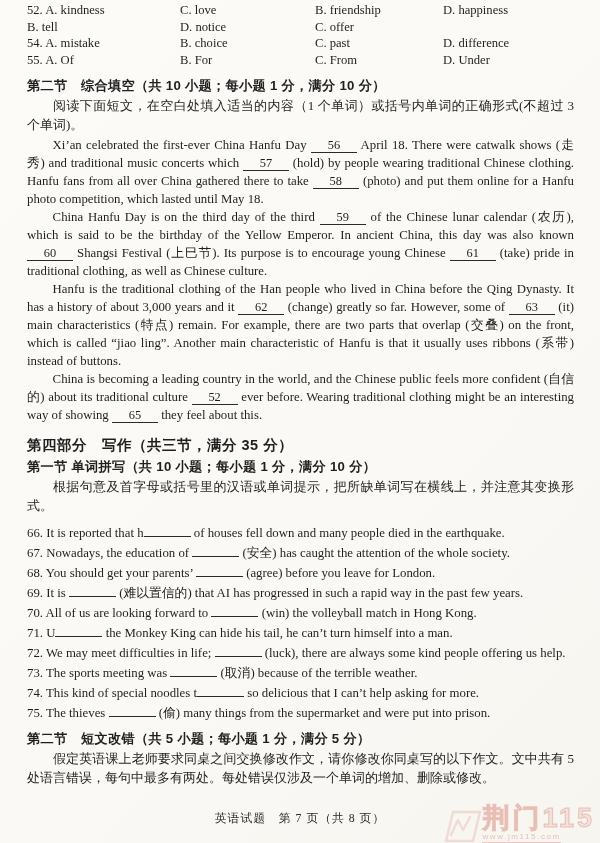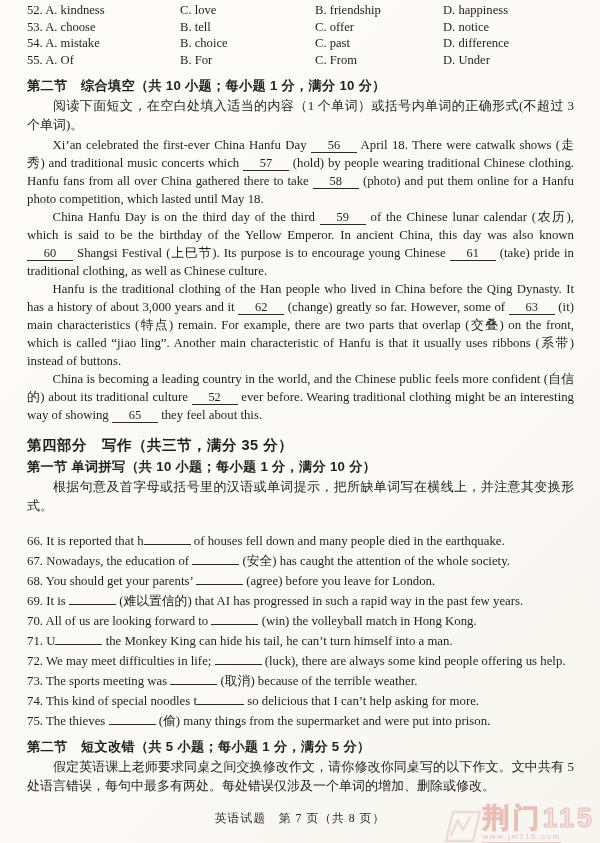--- a/index.html
+++ b/index.html
@@ -54,21 +54,21 @@
   }
   
   .para {
     margin: 0;
     font-size: 12.8px;
     line-height: 18px;
     text-indent: 2em;
     text-align: justify;
   }
   
-  .items { margin-top: 16px; }
+  .items { margin-top: 8px; }
   .item {
     font-size: 12.8px;
     line-height: 20px;
     padding-left: 26px;
     text-indent: -26px;
     text-align: justify;
   }
   
   .blank {
     display: inline-block;
@@ -133,24 +133,23 @@
 <div class="page">
 
   <div>
     <div class="opt-row">
       <span>52. A. kindness</span>
       <span>C. love</span>
       <span>B. friendship</span>
       <span>D. happiness</span>
     </div>
     <div class="opt-row">
-      <span>53. A. choose</span>
       <span>B. tell</span>
+      <span>D. notice</span>
       <span>C. offer</span>
-      <span>D. notice</span>
     </div>
     <div class="opt-row">
       <span>54. A. mistake</span>
       <span>B. choice</span>
       <span>C. past</span>
       <span>D. difference</span>
     </div>
     <div class="opt-row">
       <span>55. A. Of</span>
       <span>B. For</span>

